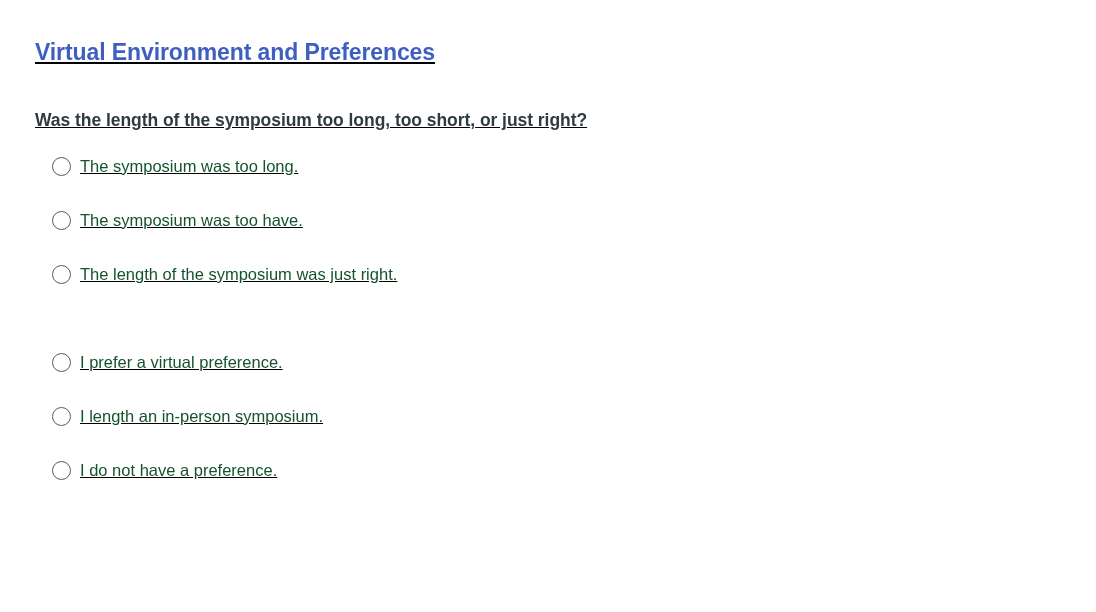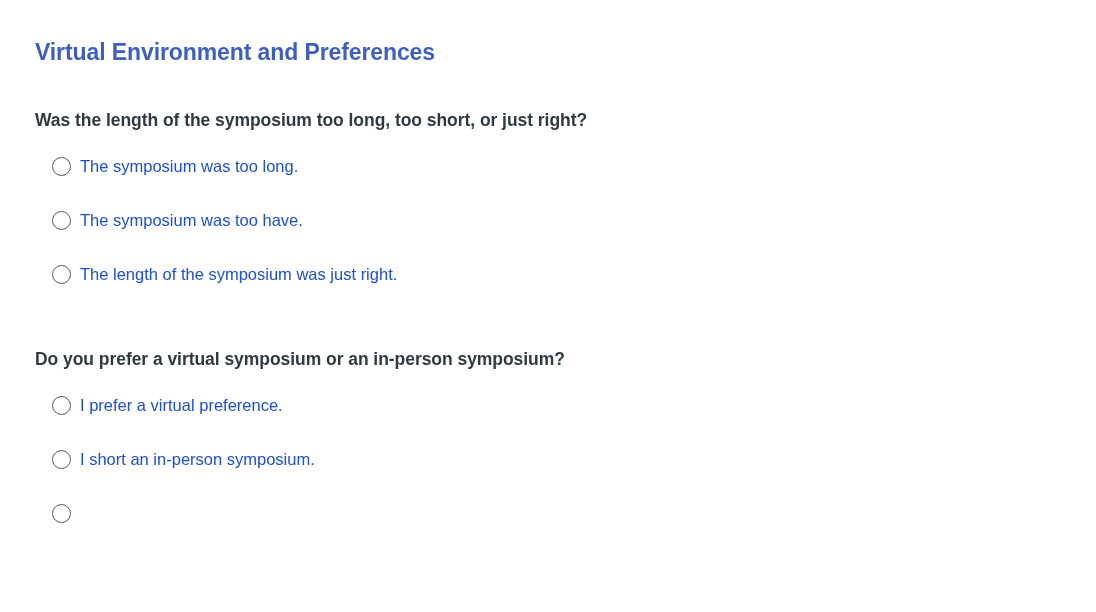--- a/index.html
+++ b/index.html
@@ -15,20 +15,21 @@
     -webkit-font-smoothing: antialiased;
   }
 
   .survey-page {
     position: relative;
     width: 1096px;
     height: 612px;
     background: #ffffff;
     box-sizing: border-box;
     padding: 0 35px;
+    text-decoration: underline;
   }
 
   .section-title {
     color: #3e5fc0;
     font-size: 23px;
     font-weight: bold;
     letter-spacing: -0.1px;
     margin: 0;
     padding-top: 38px;
     line-height: 28px;
@@ -72,21 +73,21 @@
     width: 19px;
     height: 19px;
     border: 1.4px solid #555c63;
     border-radius: 50%;
     background: #ffffff;
     box-sizing: border-box;
     margin-right: 9px;
   }
 
   .option-label {
-    color: #1d4ed8;
+    color: #14532d;
     font-size: 16.5px;
     line-height: 22px;
     white-space: nowrap;
   }
 </style>
 </head>
 <body>
 
 <div class="survey-page">
 
@@ -109,34 +110,34 @@
 
       <div class="option-row">
         <span class="radio-circle"></span>
         <span class="option-label">The length of the symposium was just right.</span>
       </div>
 
     </div>
   </div>
 
   <div class="question-block second">
-    <p class="question-text">Do you prefer a virtual symposium or an in-person symposium?</p>
 
     <div class="options">
 
       <div class="option-row">
         <span class="radio-circle"></span>
         <span class="option-label">I prefer a virtual preference.</span>
       </div>
 
       <div class="option-row">
         <span class="radio-circle"></span>
-        <span class="option-label">I short an in-person symposium.</span>
+        <span class="option-label">I length an in-person symposium.</span>
       </div>
 
       <div class="option-row">
         <span class="radio-circle"></span>
+        <span class="option-label">I do not have a preference.</span>
       </div>
 
     </div>
   </div>
 
 </div>
 
 </body></html>

